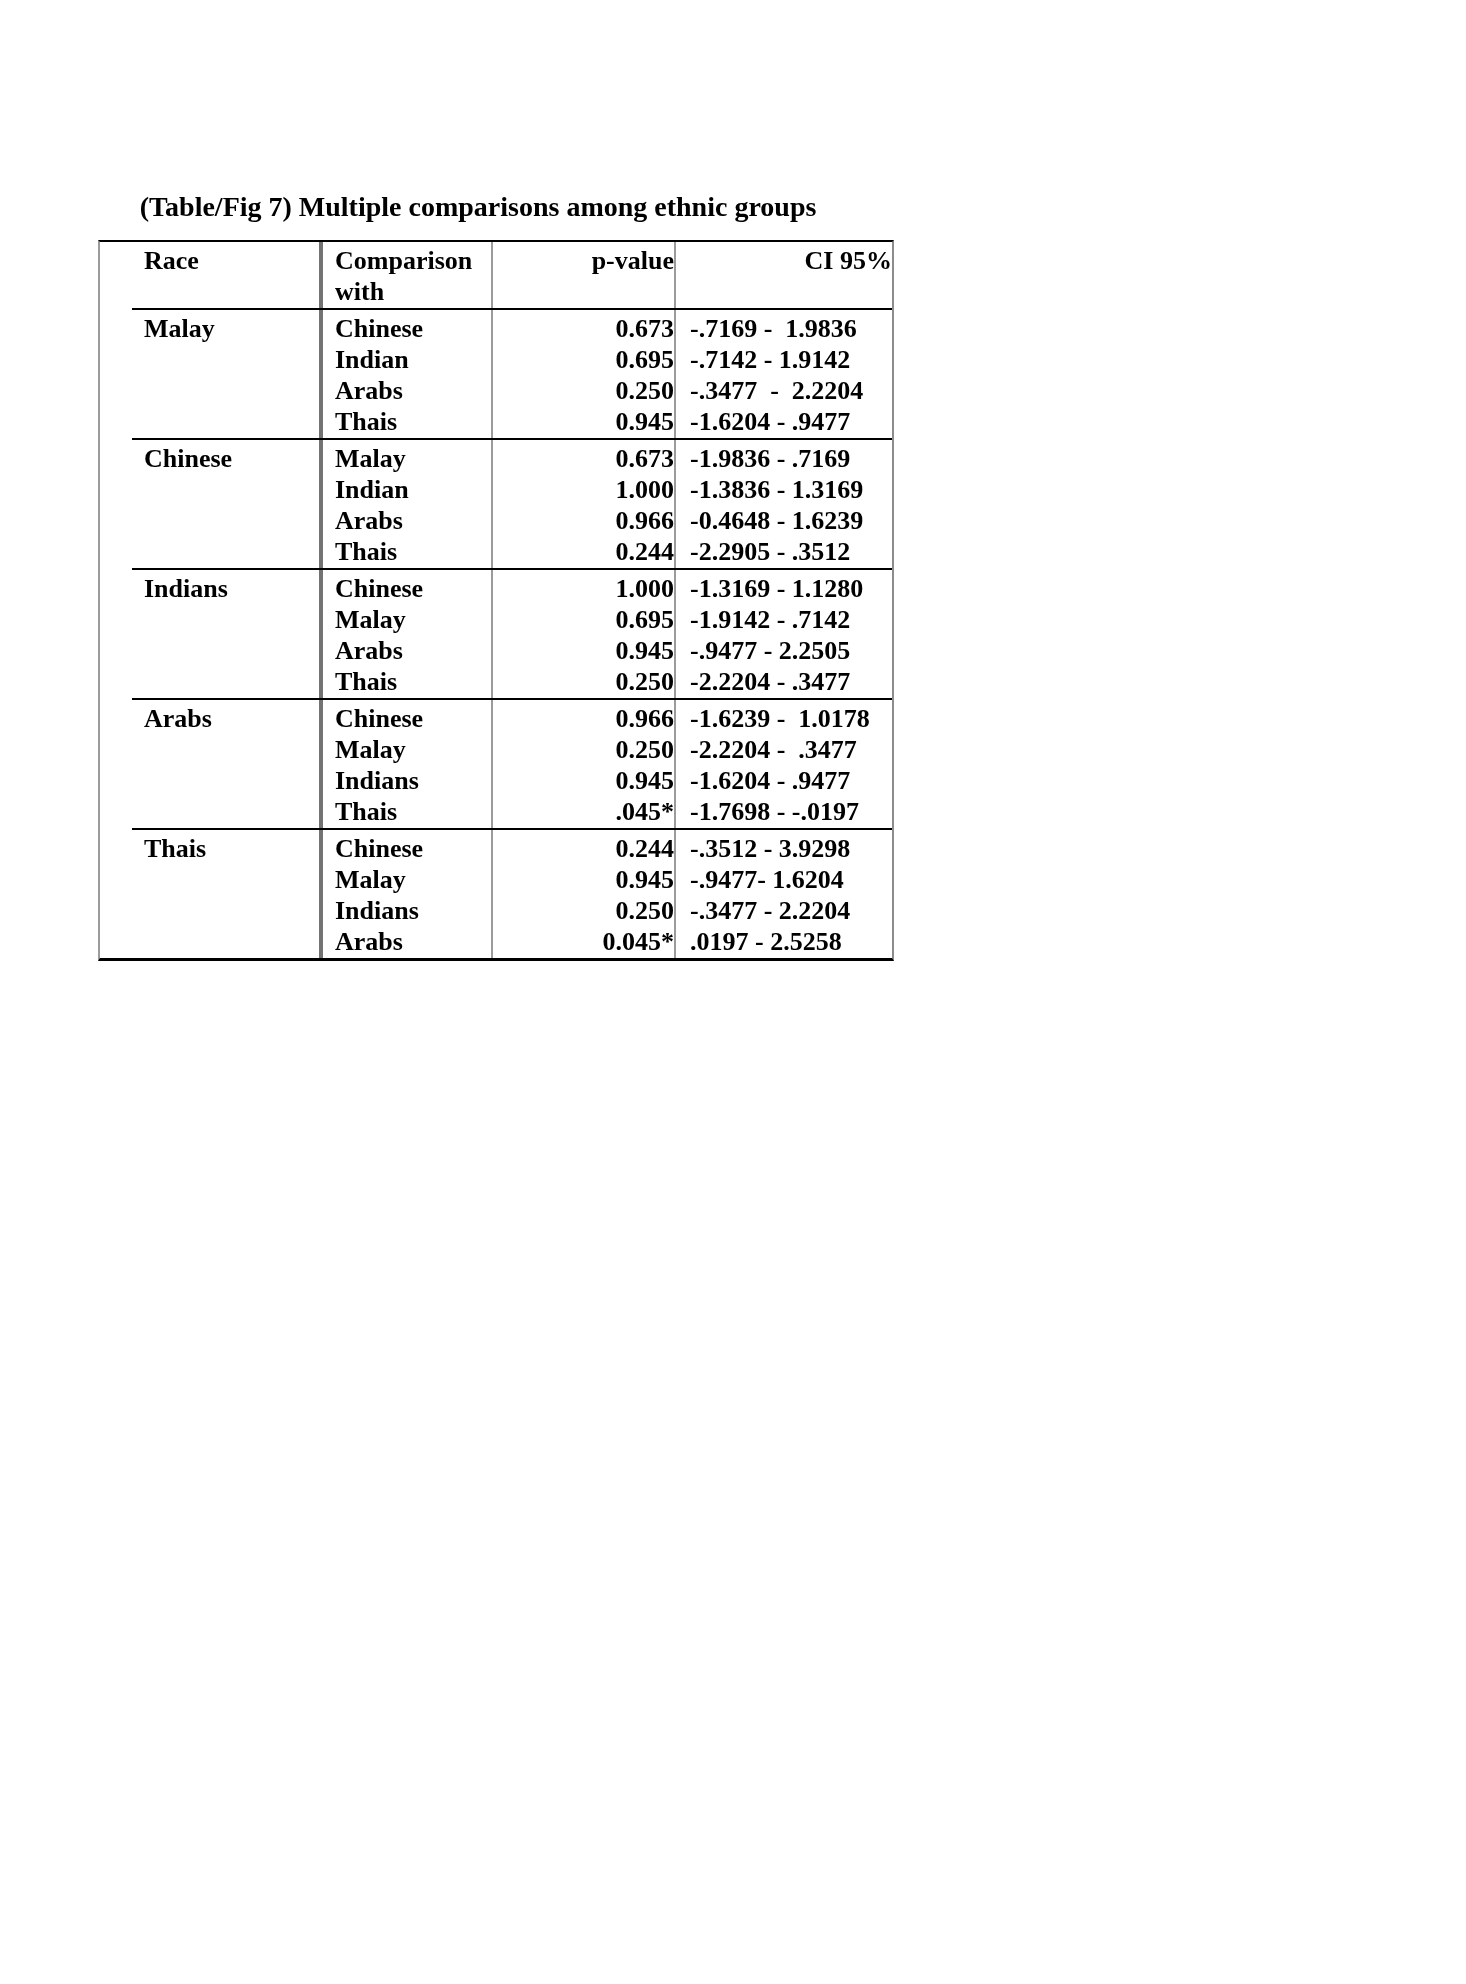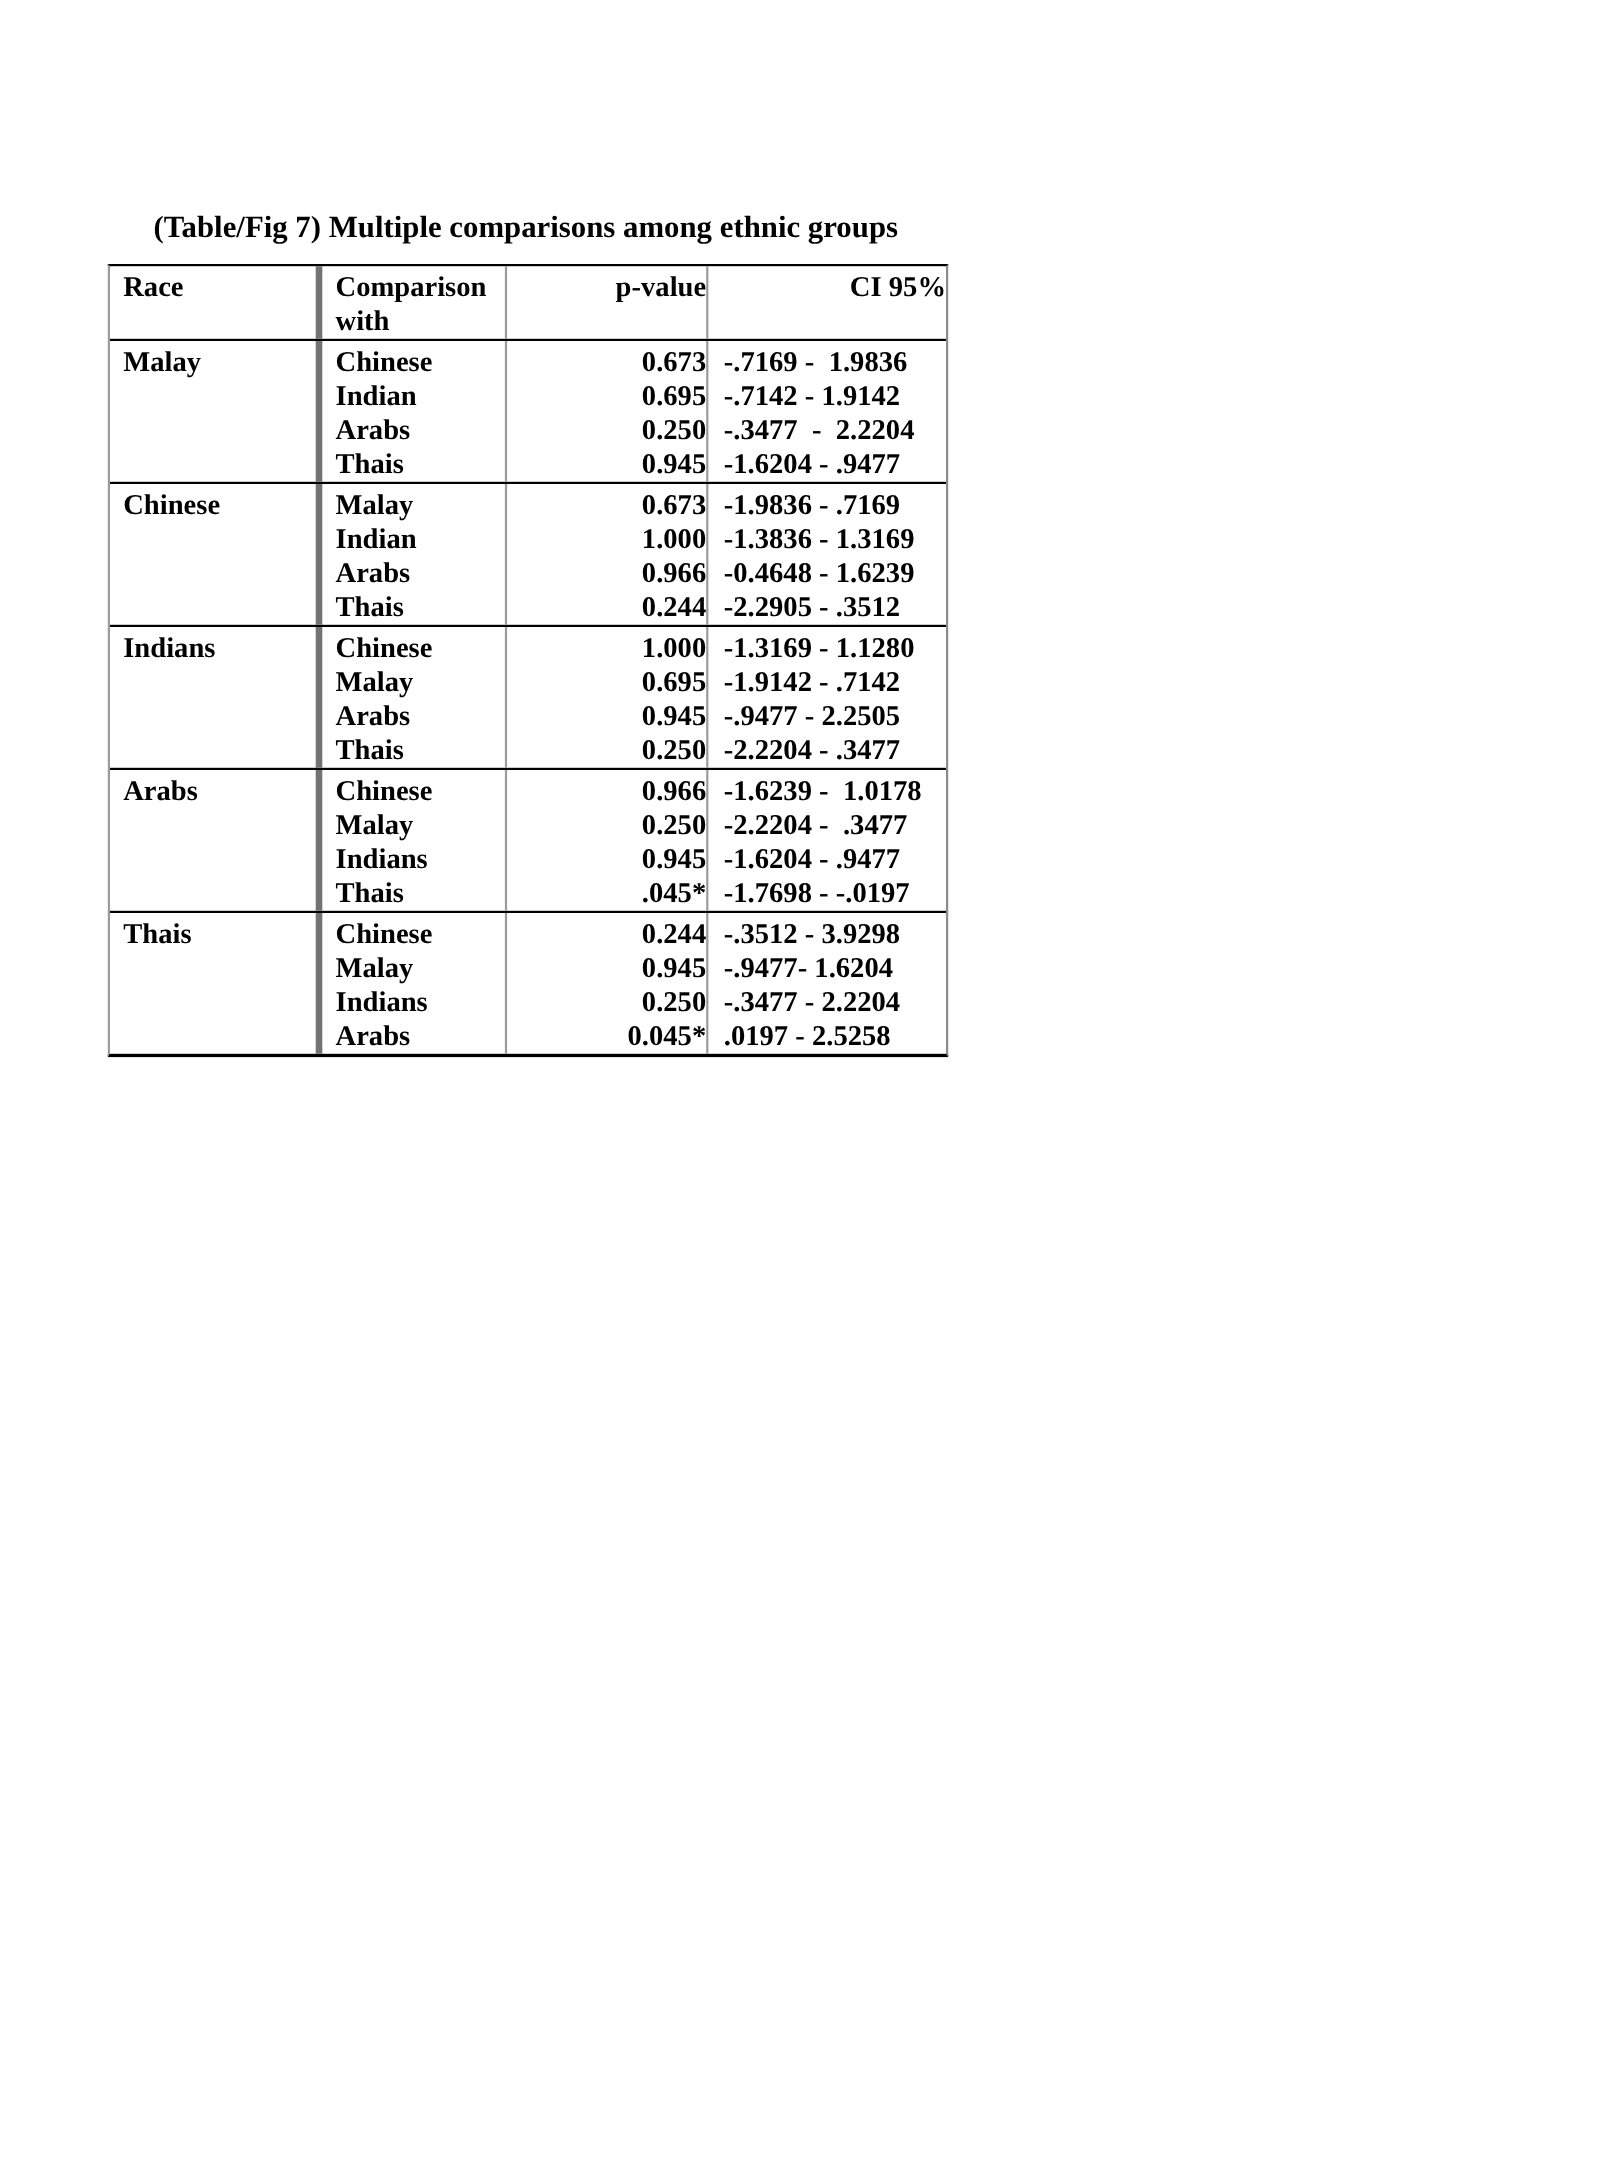--- a/index.html
+++ b/index.html
@@ -33,36 +33,37 @@
     position: absolute;
     left: 98px;
     top: 240px;
     width: 760px;
     border-top: 2px solid #000000;
     border-bottom: 3px solid #000000;
     border-left: 2px solid #9b9b9b;
     border-right: 2px solid #8c8c8c;
     box-sizing: content-box;
     font-size: 26px;
+    padding-left: 32px;
   }
   .row {
     display: flex;
     border-bottom: 2px solid #000000;
   }
   .row:last-child {
     border-bottom: none;
   }
   .cell {
     box-sizing: border-box;
     line-height: 31px;
     padding-top: 3px;
     padding-bottom: 1px;
   }
   .c1 { width: 187px; }
-  .c2 { width: 172px; border-left: 6px solid #737373; }
+  .c2 { width: 172px; border-left: 4px solid #737373; }
   .c3 { width: 183px; border-left: 2px solid #9b9b9b; }
   .c4 { width: 218px; border-left: 2px solid #9b9b9b; }
   .hrow .cell { min-height: 65px; }
   .pad-l  { padding-left: 12px; padding-right: 6px; }
   .pad-ci { padding-left: 14px; padding-right: 4px; }
   .center { text-align: right; }
   .line { white-space: pre; }
 </style>
 </head>
 <body>

